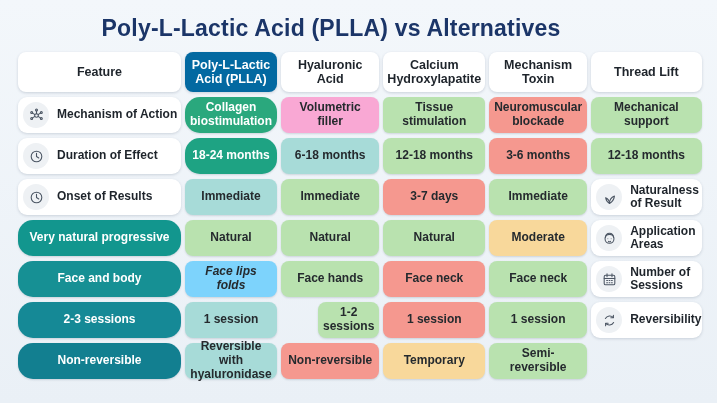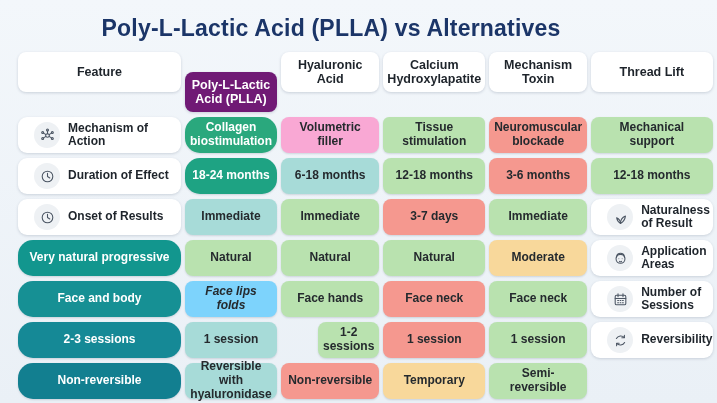--- a/index.html
+++ b/index.html
@@ -29,21 +29,21 @@
     display:flex;align-items:center;justify-content:center;text-align:center;
     font-weight:700;font-size:12.5px;color:#1e242b;
     height:40px;line-height:1.15;
     box-shadow:0 1px 3px rgba(20,40,70,.18);
     padding:2px 4px;box-sizing:border-box;
   }
   .hcell.plla{color:#ffffff;}
   .fcell{
     background:#ffffff;border-radius:9px;
     display:flex;align-items:center;gap:8px;
-    height:36px;padding-left:16px;box-sizing:border-box;
+    height:36px;padding-left:5px;box-sizing:border-box;
     box-shadow:0 1px 3px rgba(20,40,70,.16);
   }
   .fcell .iconwrap{
     width:26px;height:26px;border-radius:50%;
     background:#eef1f4;flex:0 0 26px;
     display:flex;align-items:center;justify-content:center;
   }
   .fcell .iconwrap svg{width:17px;height:17px;stroke:#4b5563;fill:none;stroke-width:1.5;stroke-linecap:round;stroke-linejoin:round;}
   .fcell .flabel{
     font-weight:700;font-size:12px;color:#1e242b;line-height:1.12;
@@ -58,21 +58,21 @@
   }
   .vcell.plla{color:#ffffff;border-radius:15px;}
 </style>
 </head>
 <body>
 
 <div class="page">
   <h1 class="title">Poly-L-Lactic Acid (PLLA) vs Alternatives</h1>
   <div class="grid" id="grid">
       <div class="hcell">Feature</div>
-      <div class="hcell plla" style="background: #701a75; margin-top: 20px;">Poly-L-Lactic Acid (PLLA)</div>
+      <div class="hcell plla" style="background: #0369a1;">Poly-L-Lactic Acid (PLLA)</div>
       <div class="hcell">Hyaluronic Acid</div>
       <div class="hcell">Calcium Hydroxylapatite</div>
       <div class="hcell">Mechanism Toxin</div>
       <div class="hcell">Thread Lift</div>
       <div class="fcell">
         <span class="iconwrap">
           <svg viewBox="0 0 24 24">
             <circle cx="12" cy="12" r="2.6"></circle>
             <path d="M12 9.4V5.6M14.3 13.3l3.2 2M9.7 13.3l-3.2 2M14.3 10.7l3.2-2M9.7 10.7l-3.2-2"></path>
             <circle cx="12" cy="4.2" r="1.4"></circle>

